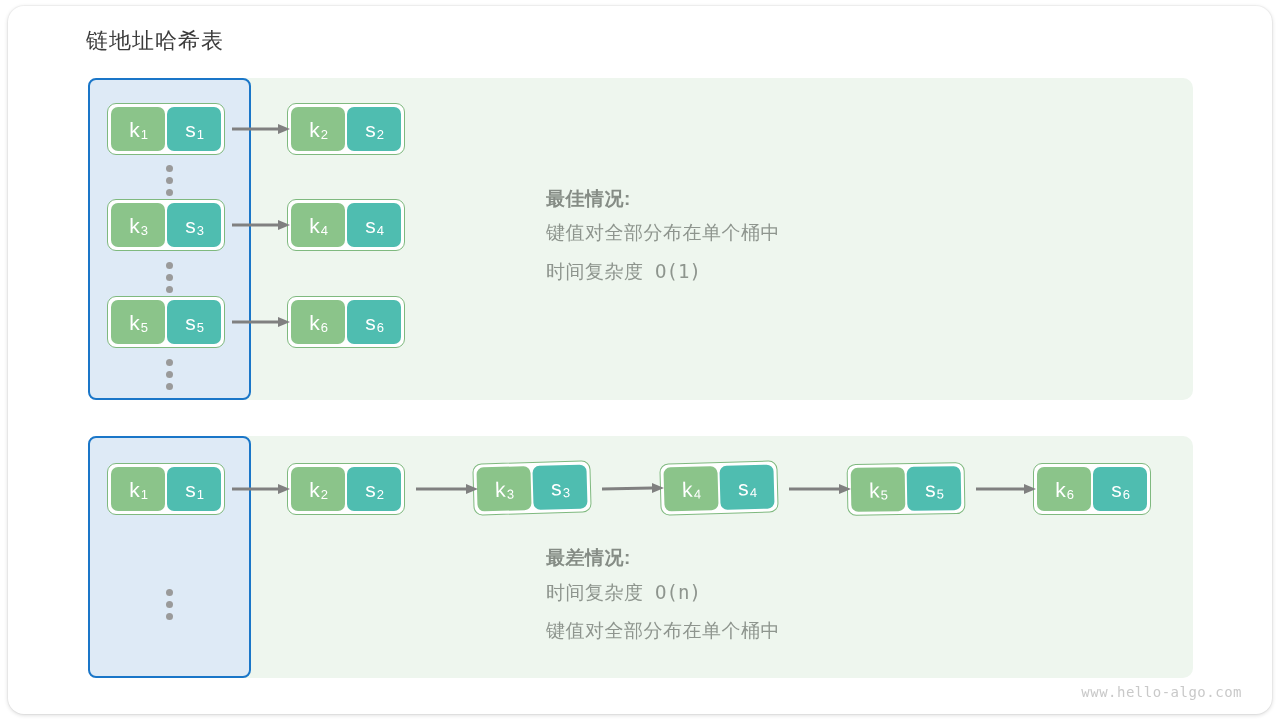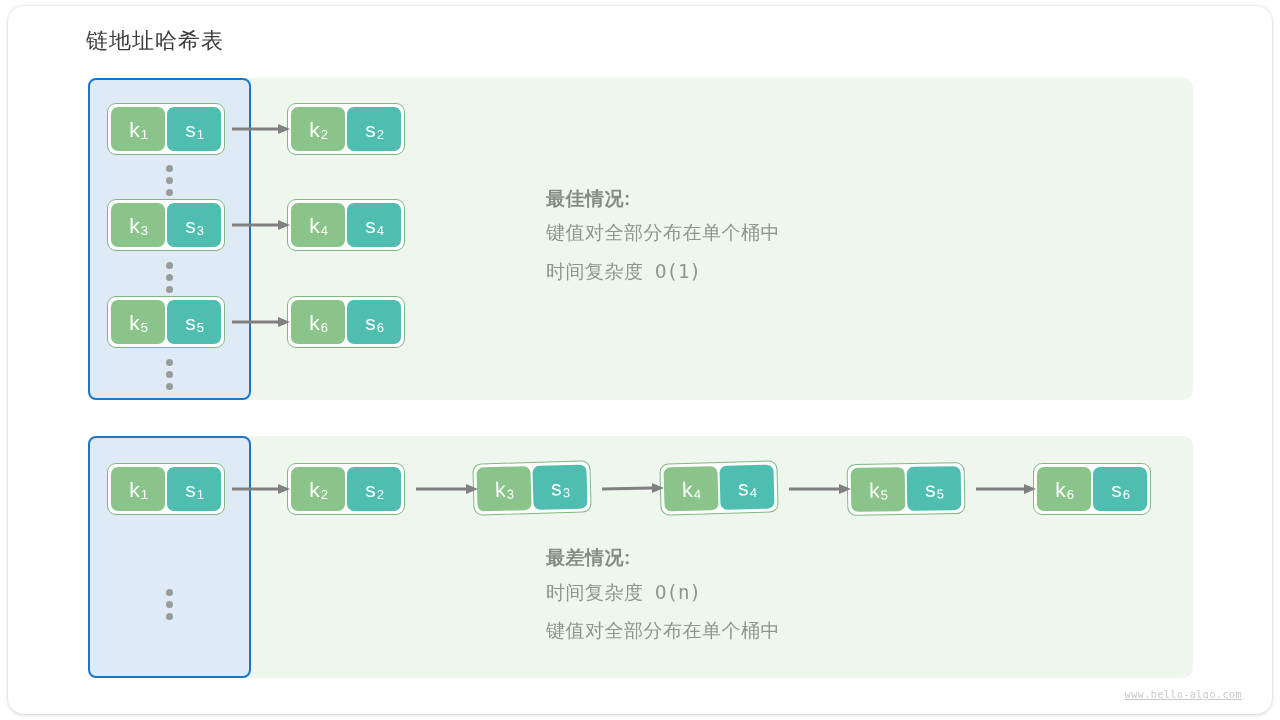--- a/index.html
+++ b/index.html
@@ -144,24 +144,23 @@
     font-size: 19px;
     letter-spacing: 0;
     text-align: right;
   }
 
   .watermark {
     position: absolute;
     right: 30px;
     bottom: 14px;
     font-family: "DejaVu Sans Mono", "Liberation Mono", monospace;
-    font-size: 10px;
+    font-size: 14px;
     color: #C9C9C9;
     letter-spacing: 0.5px;
-    text-decoration: underline;
   }
 </style>
 </head>
 <body>
 
 <div id="canvas">
   <div class="card">
 
     <div class="title">链地址哈希表</div>
 

